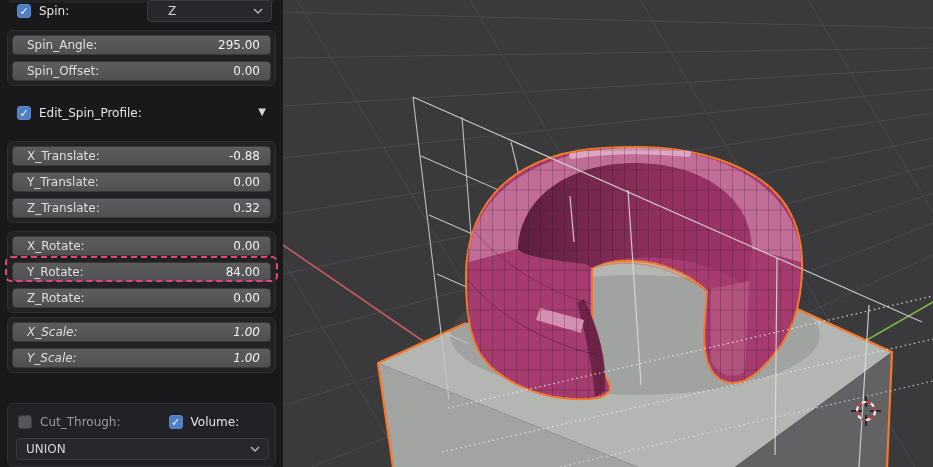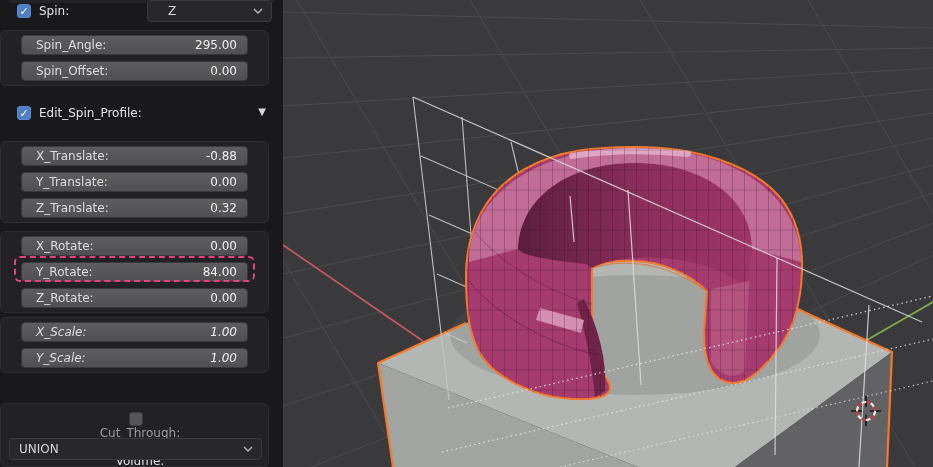--- a/index.html
+++ b/index.html
@@ -20,38 +20,38 @@
   .cb-spin{margin-left:17px;}
   .row-label{color:#e4e4e6;font-size:12px;margin-left:8px;}
   .row-label.dim{color:#9c9ca0;}
   .dd{position:absolute;background:#27272c;border:1px solid #3a3a40;border-radius:4px;
       color:#d6d6d9;font-size:12px;display:flex;align-items:center;height:22px;
       box-sizing:border-box;cursor:pointer;}
   .dd .dd-text{flex:1;}
   .dd-spin{left:147px;top:0;width:125px;}
   .dd-spin .dd-text{padding-left:20px;}
   .chev{width:10px;height:6px;margin-right:8px;flex:0 0 auto;}
-  .box{position:absolute;left:0;width:269px;background:#222226;border:1px solid #2d2d32;
-       border-radius:6px;box-sizing:border-box;padding:4px 20px;}
+  .box{position:absolute;left:7px;width:269px;background:#222226;border:1px solid #2d2d32;
+       border-radius:6px;box-sizing:border-box;padding:4px 4px;}
   .box1{top:30px;}  .box2{top:141px;} .box3{top:231px;} .box4{top:317px;font-style:italic;} .box5{top:403px;height:64px;}
   .slider{position:relative;height:20px;border-radius:4px;margin:0 0 6px 0;
       background:linear-gradient(180deg,#5d5d60 0%,#505053 100%);
       border:1px solid #39393c;box-sizing:border-box;
       display:flex;align-items:center;justify-content:space-between;
       padding:0 10px 0 14px;cursor:ew-resize;}
   .slider:last-child{margin-bottom:0;gap:23px;}
   .slider .lbl{color:#dededf;font-size:12px;}
   .slider .val{color:#f1f1f2;font-size:12px;}
   .hl-wrap{position:relative;}
   .hl-border{position:absolute;left:-7px;right:-7px;top:-6px;bottom:0px;
       border:2px dashed #e8417c;border-radius:6px;pointer-events:none;}
   .ep-row{position:absolute;left:0;top:106px;width:283px;height:22px;display:flex;align-items:flex-start;}
   .tri{margin-left:auto;margin-right:17px;color:#d8d8d8;font-size:10px;}
   .tri::after{content:"▼";}
-  .cv-row{position:absolute;left:10px;top:8px;width:250px;height:20px;display:flex;align-items:center;flex-direction:column;}
+  .cv-row{position:absolute;left:10px;top:8px;width:250px;height:20px;display:flex;align-items:center;}
   .cb-vol{margin-left:48px;}
   .dd-bool{left:8px;top:34px;width:253px;}
   .dd-bool .dd-text{padding-left:9px;}
   
   .viewport{position:absolute;left:283px;top:0;width:650px;height:467px;}
   svg{display:block;}
 </style>
 </head>
 <body>
 

